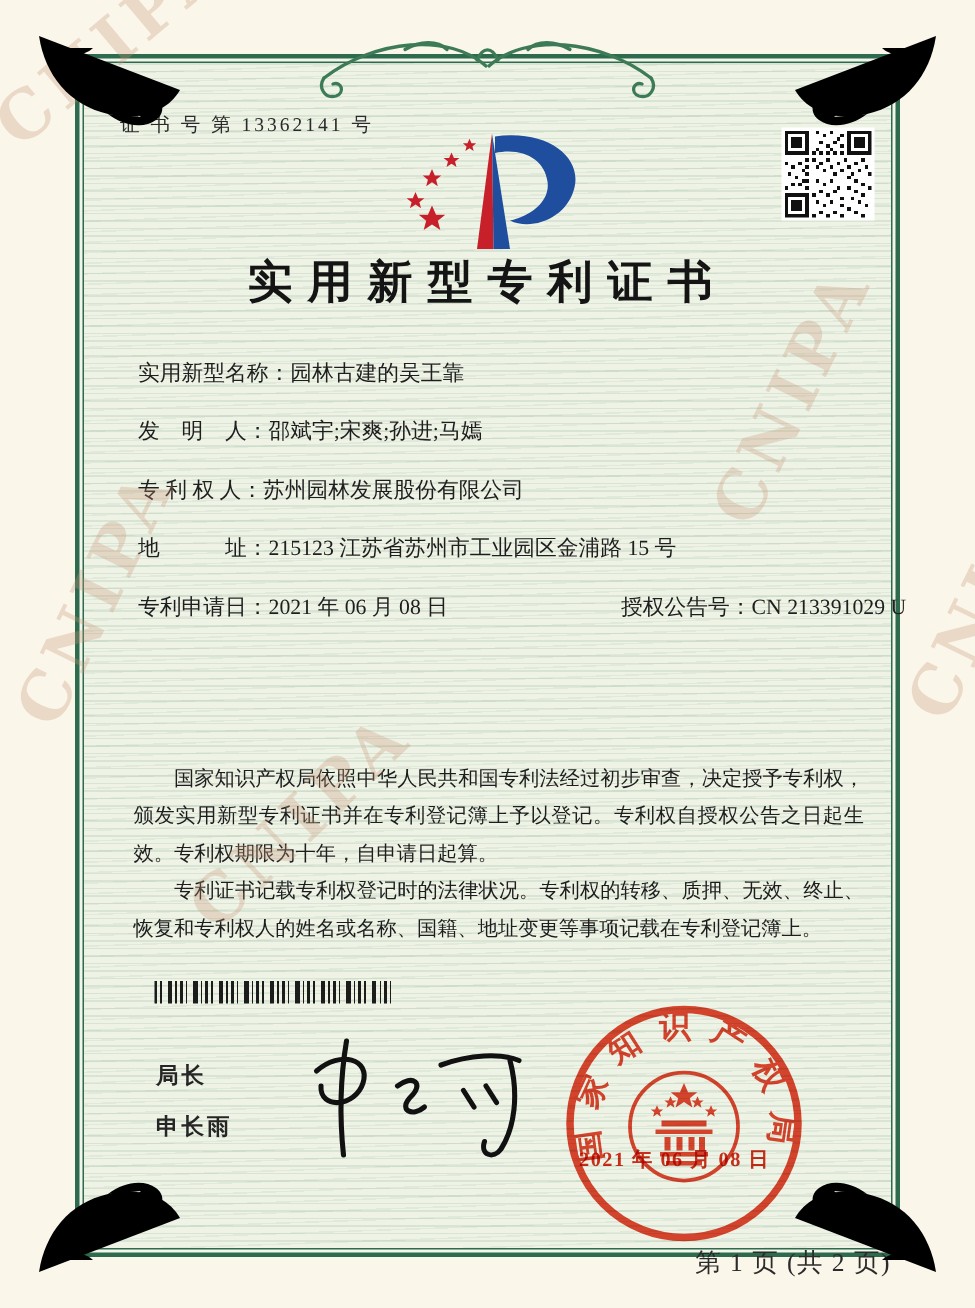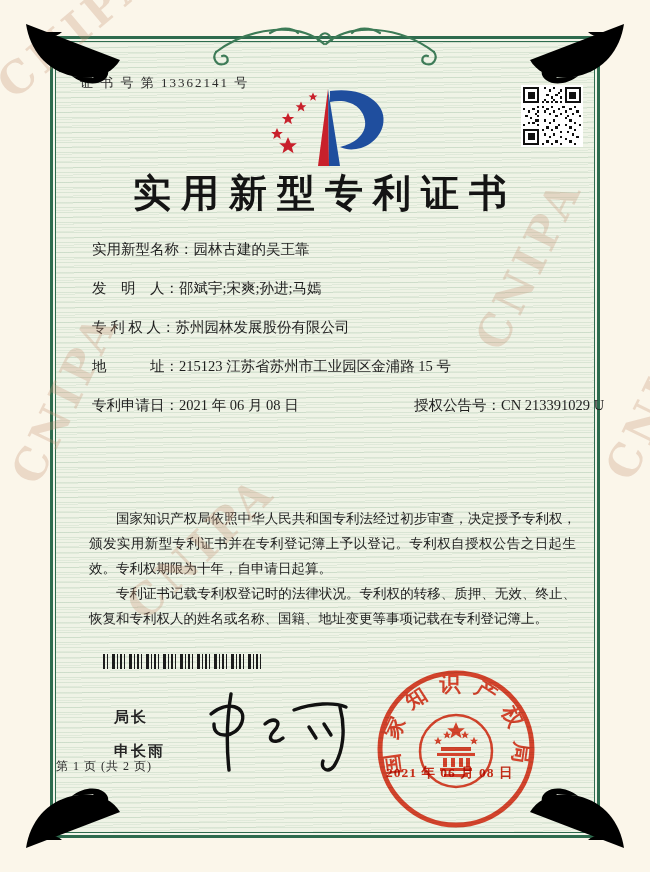--- a/index.html
+++ b/index.html
@@ -36,56 +36,56 @@
   .orn{position:absolute;z-index:2;pointer-events:none;}
   .orn path{stroke:#3d7b57;stroke-width:2.2;fill:none;stroke-linecap:round;}
   
   .cert-no{
     position:absolute;left:24px;top:32px;font-size:13px;letter-spacing:2px;color:#2b2b2b;
   }
   .logo{position:absolute;left:208px;top:44px;}
   .qr{position:absolute;left:465px;top:43px;background:#fff;padding:2px;}
   .title{
     position:absolute;left:0;top:126px;width:100%;text-align:center;
-    font-size:38px;font-weight:bold;letter-spacing:10px;color:#141414;
+    font-size:30px;font-weight:bold;letter-spacing:10px;color:#141414;
   }
   .fields{position:absolute;left:36px;top:196px;width:480px;font-size:14.5px;font-weight:500;}
   .field-row{line-height:23px;margin-bottom:16px;position:relative;white-space:nowrap;}
   .field-label{color:#1e1e1e;}
   .field-value{color:#1e1e1e;text-align:center;}
   .grant-no{position:absolute;left:322px;top:0;}
   .body-text{
     position:absolute;left:33px;top:464px;width:487px;
     font-size:13.5px;line-height:25px;color:#1d1d1d;text-align:justify;
   }
   .body-text p{margin:0;text-indent:2em;}
   .barcode{
     position:absolute;left:47px;top:612px;width:158px;height:15px;
     background:repeating-linear-gradient(90deg,
       #1c1c1c 0 2px,transparent 2px 4px,
       #1c1c1c 4px 5px,transparent 5px 9px,
       #1c1c1c 9px 12px,transparent 12px 14px,
       #1c1c1c 14px 15px,transparent 15px 17px);
   }
   .signer-title,.signer-name{
-    position:absolute;left:58px;font-family:"DejaVu Sans","Liberation Sans",sans-serif;
+    position:absolute;left:48px;font-family:"DejaVu Sans","Liberation Sans",sans-serif;
     font-size:15px;font-weight:700;color:#262626;letter-spacing:2px;
   }
   .signer-title{top:666px;}
   .signer-name{top:700px;}
   .signature{position:absolute;left:135px;top:640px;}
   .signature path{stroke:#111;stroke-width:3.4;fill:none;stroke-linecap:round;stroke-linejoin:round;}
   .seal{position:absolute;left:315px;top:622px;z-index:3;mix-blend-mode:multiply;opacity:.95;}
   .seal-date{
     position:absolute;left:330px;top:722px;z-index:4;mix-blend-mode:multiply;
     font-size:13.5px;font-weight:bold;color:#d6301b;letter-spacing:1px;white-space:nowrap;
   }
   .page-footer{
-    position:absolute;left:0;top:716px;width:100%;text-align:left;
-    font-size:12px;letter-spacing:1px;color:#2b2b2b;
+    position:absolute;left:0;top:788px;width:100%;text-align:right;
+    font-size:17px;letter-spacing:1px;color:#2b2b2b;
   }
 </style>
 </head>
 <body>
 
 <svg width="0" height="0" style="position:absolute" aria-hidden="true">
   <defs>
     <g id="flourish">
       <path d="M2,66 C6,40 22,20 48,14 C70,9 88,16 96,30"></path>
       <path d="M48,14 C58,6 72,4 80,10 C88,16 84,26 74,26 C66,26 64,16 70,12"></path>

